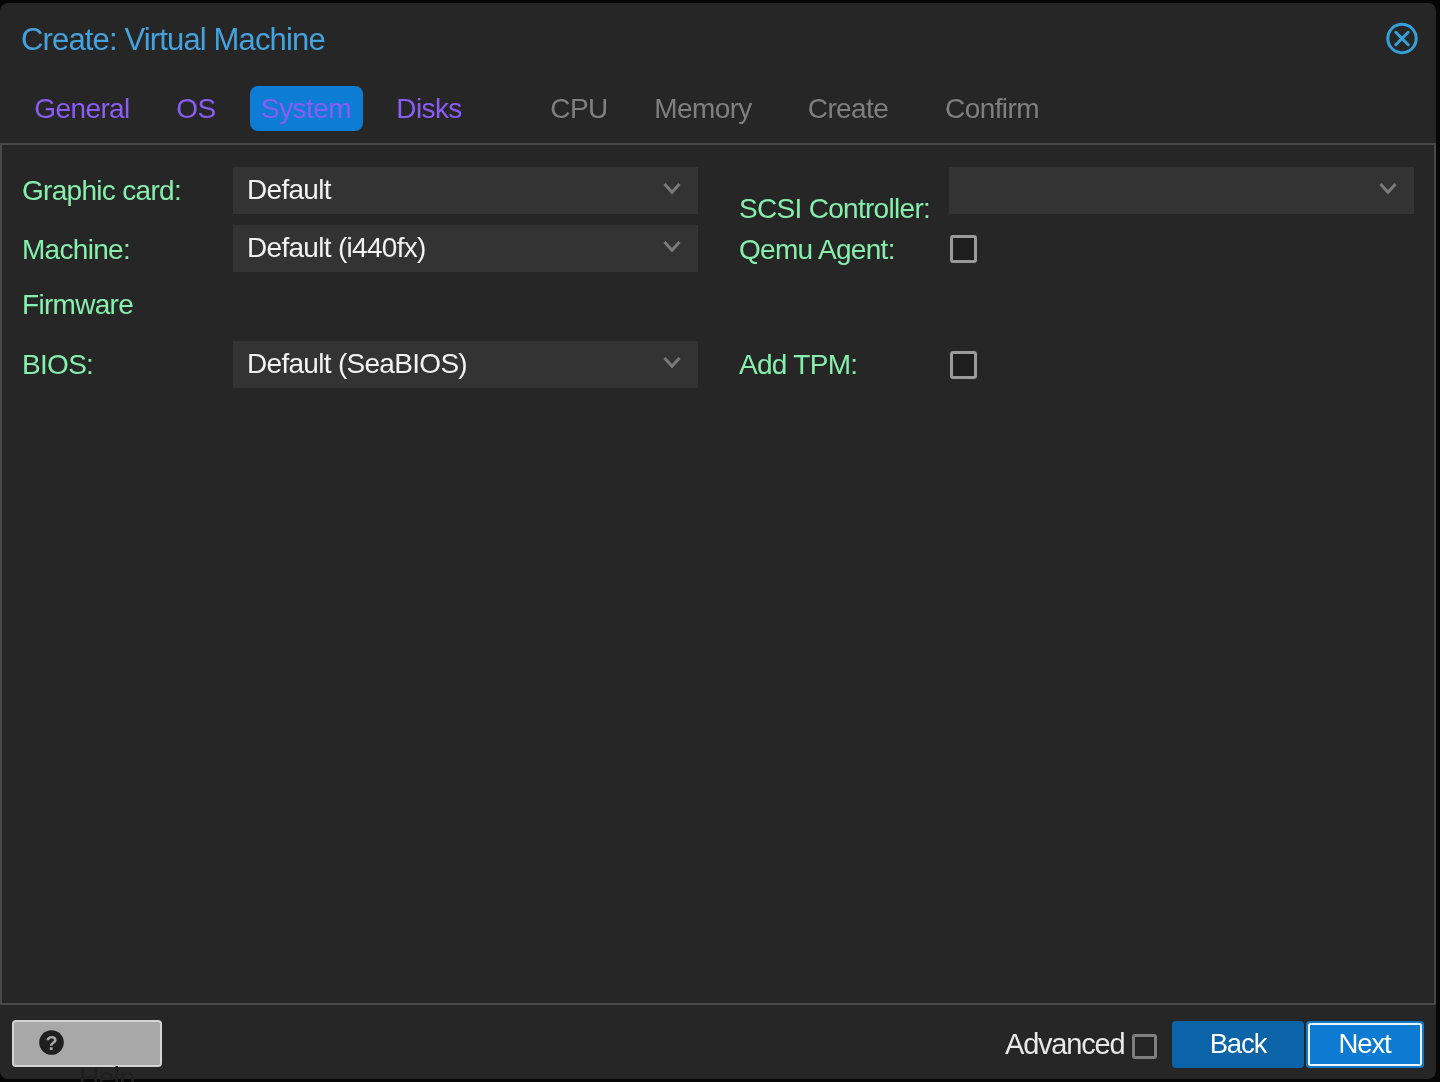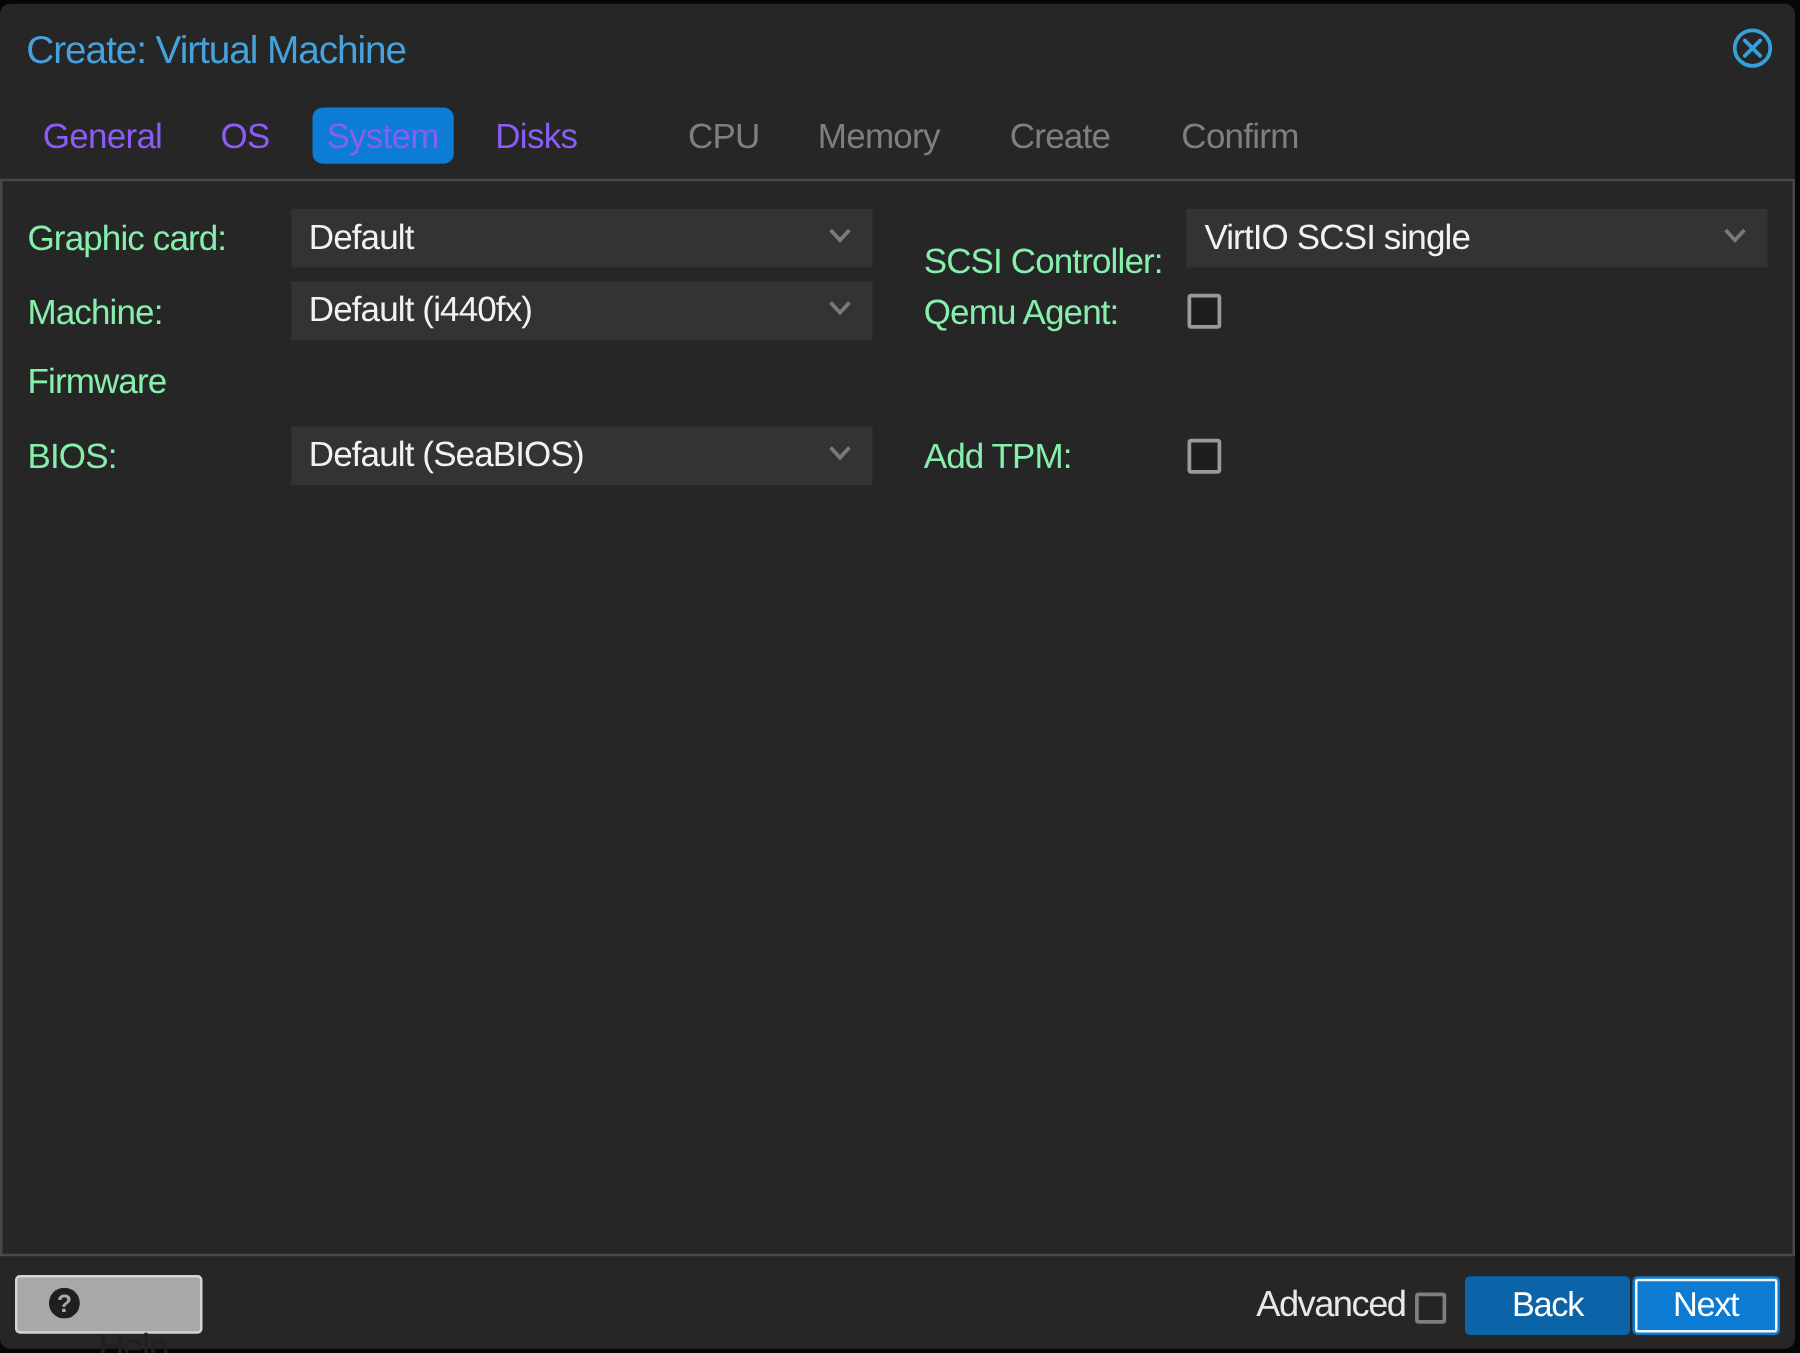--- a/index.html
+++ b/index.html
@@ -61,21 +61,20 @@
 
 <div class="lbl" style="left:22px; top:175px;">Graphic card:</div>
 <div class="field" style="left:232.5px; top:166.5px;">
   <div class="tx">Default</div>
   <svg class="chev" width="20" height="14" viewBox="0 0 20 14">
       <path d="M2.5 3 L10 11.2 L17.5 3" fill="none" stroke="#7a7a7a" stroke-width="3"></path>
     </svg>
 </div>
 <div class="lbl" style="left:739px; top:193px;">SCSI Controller:</div>
 <div class="field" style="left:949px; top:166.5px;">
-  <div class="tx">VirtIO SCSI single</div>
   <svg class="chev" width="20" height="14" viewBox="0 0 20 14">
       <path d="M2.5 3 L10 11.2 L17.5 3" fill="none" stroke="#7a7a7a" stroke-width="3"></path>
     </svg>
 </div>
 
 <div class="lbl" style="left:22px; top:233.5px;">Machine:</div>
 <div class="field" style="left:232.5px; top:225px;">
   <div class="tx">Default (i440fx)</div>
   <svg class="chev" width="20" height="14" viewBox="0 0 20 14">
       <path d="M2.5 3 L10 11.2 L17.5 3" fill="none" stroke="#7a7a7a" stroke-width="3"></path>

